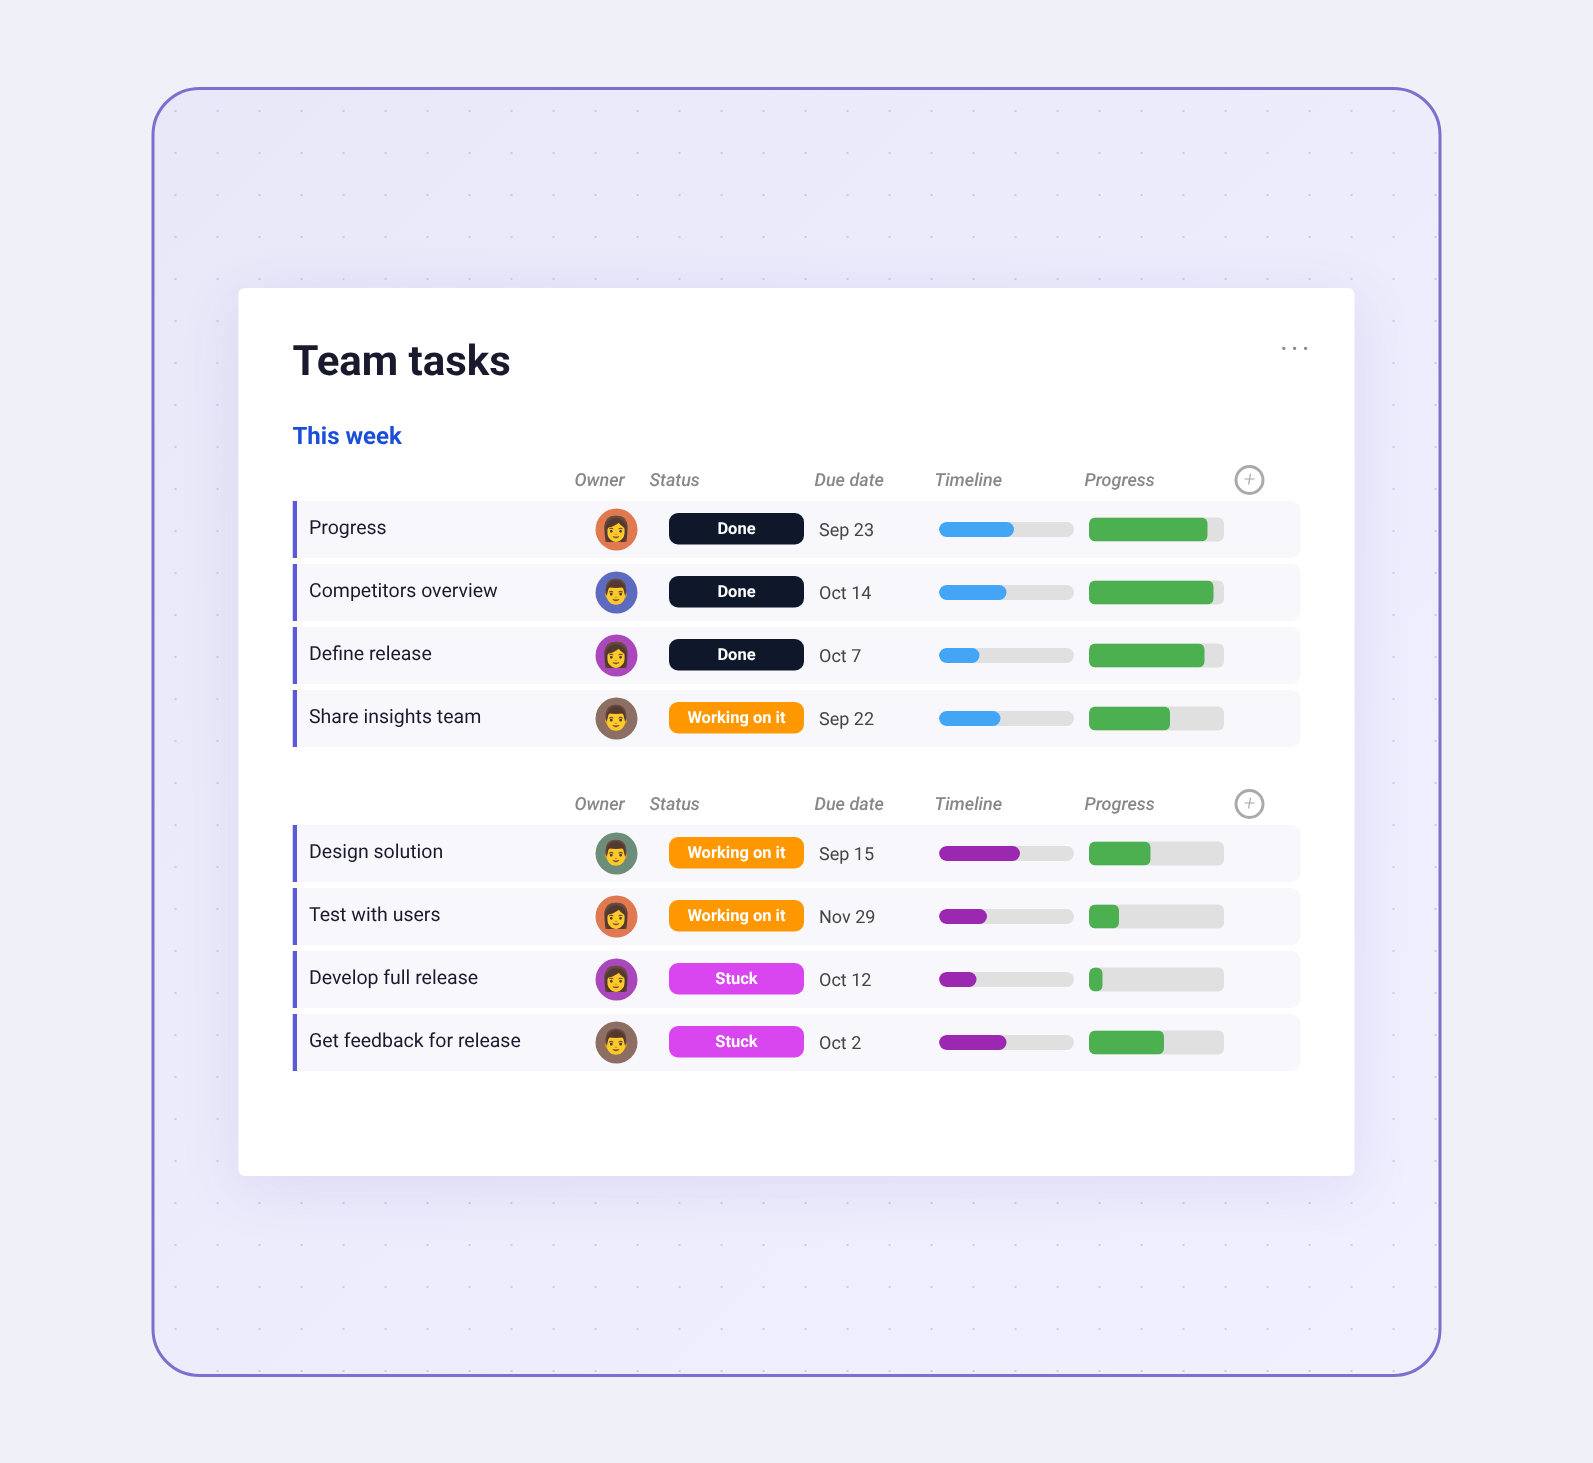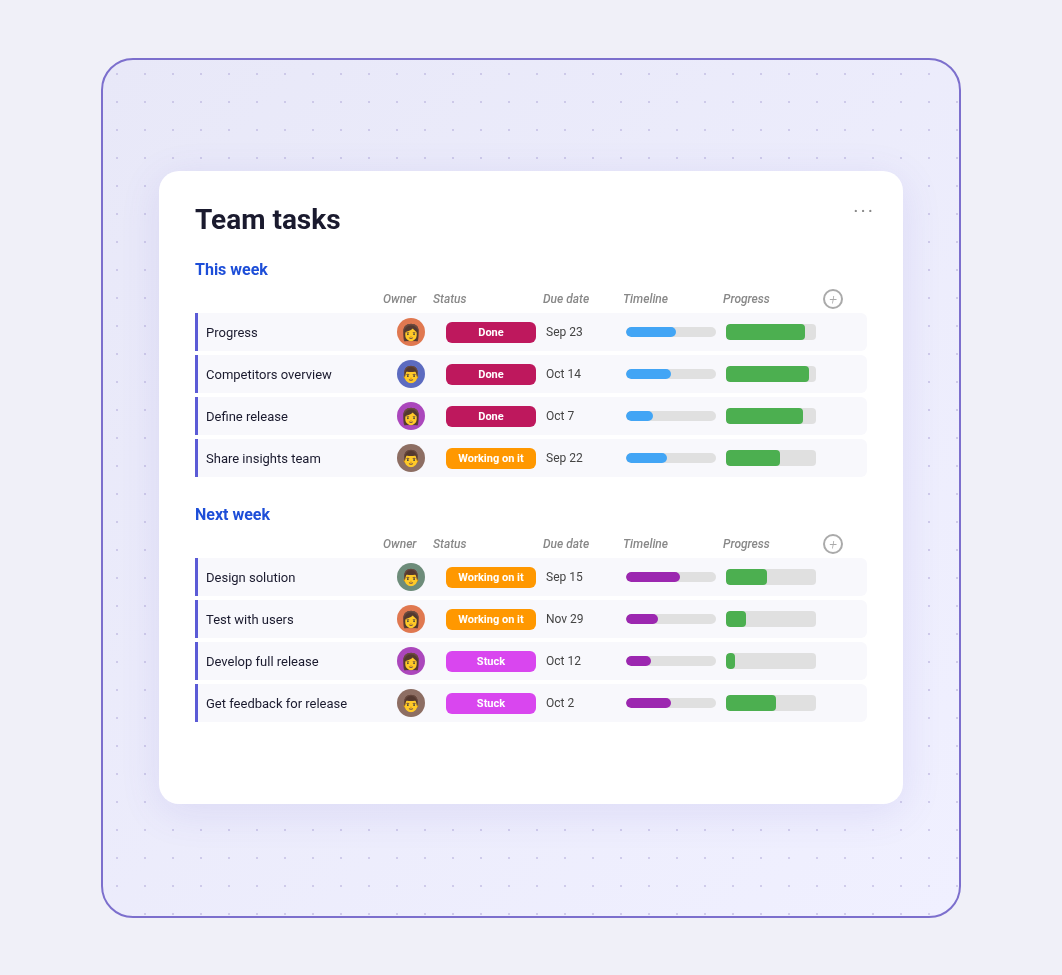--- a/index.html
+++ b/index.html
@@ -26,24 +26,24 @@
     .dots-pattern {
       position: absolute;
       inset: 0;
       background-image: radial-gradient(circle, #b0a8d8 1px, transparent 1px);
       background-size: 28px 28px;
       opacity: 0.5;
       pointer-events: none;
     }
     .card {
       background: #ffffff;
-      border-radius: 20px;
+      border-radius: 4px;
       box-shadow: 0 8px 40px rgba(100,80,200,0.12);
       width: 744px;
-      padding: 32px 36px 54px 36px;
+      padding: 32px 36px 42px 36px;
       position: relative;
       z-index: 1;
     }
     .card-title {
       font-size: 28px;
       font-weight: 700;
       color: #1a1a2e;
       margin-bottom: 24px;
     }
     .more-btn {
@@ -106,21 +106,21 @@
       align-items: center;
       justify-content: center;
       padding: 4px 10px;
       border-radius: 6px;
       font-size: 11px;
       font-weight: 700;
       color: #fff;
       min-width: 90px;
       text-align: center;
     }
-    .status-done { background: #be185d; }
+    .status-done { background: #0f172a; }
     .status-working { background: #ff9800; }
     .status-stuck { background: #d946ef; }
     .due-date {
       font-size: 12px;
       color: #444;
     }
     .timeline-bar {
       width: 90px;
       height: 10px;
       border-radius: 5px;
@@ -259,21 +259,20 @@
             </div>
             <div>
               <div class="progress-bar">
                 <div class="progress-fill" style="width: 60%; background: rgb(76, 175, 80);"></div>
               </div>
             </div>
             <div></div>
           </div>
         </div>
         <div class="section">
-          <div class="section-title">Next week</div>
           <div class="table-header">
             <div></div>
             <div>Owner</div>
             <div>Status</div>
             <div>Due date</div>
             <div>Timeline</div>
             <div>Progress</div>
             <div>
               <div class="add-btn">+</div>
             </div>

